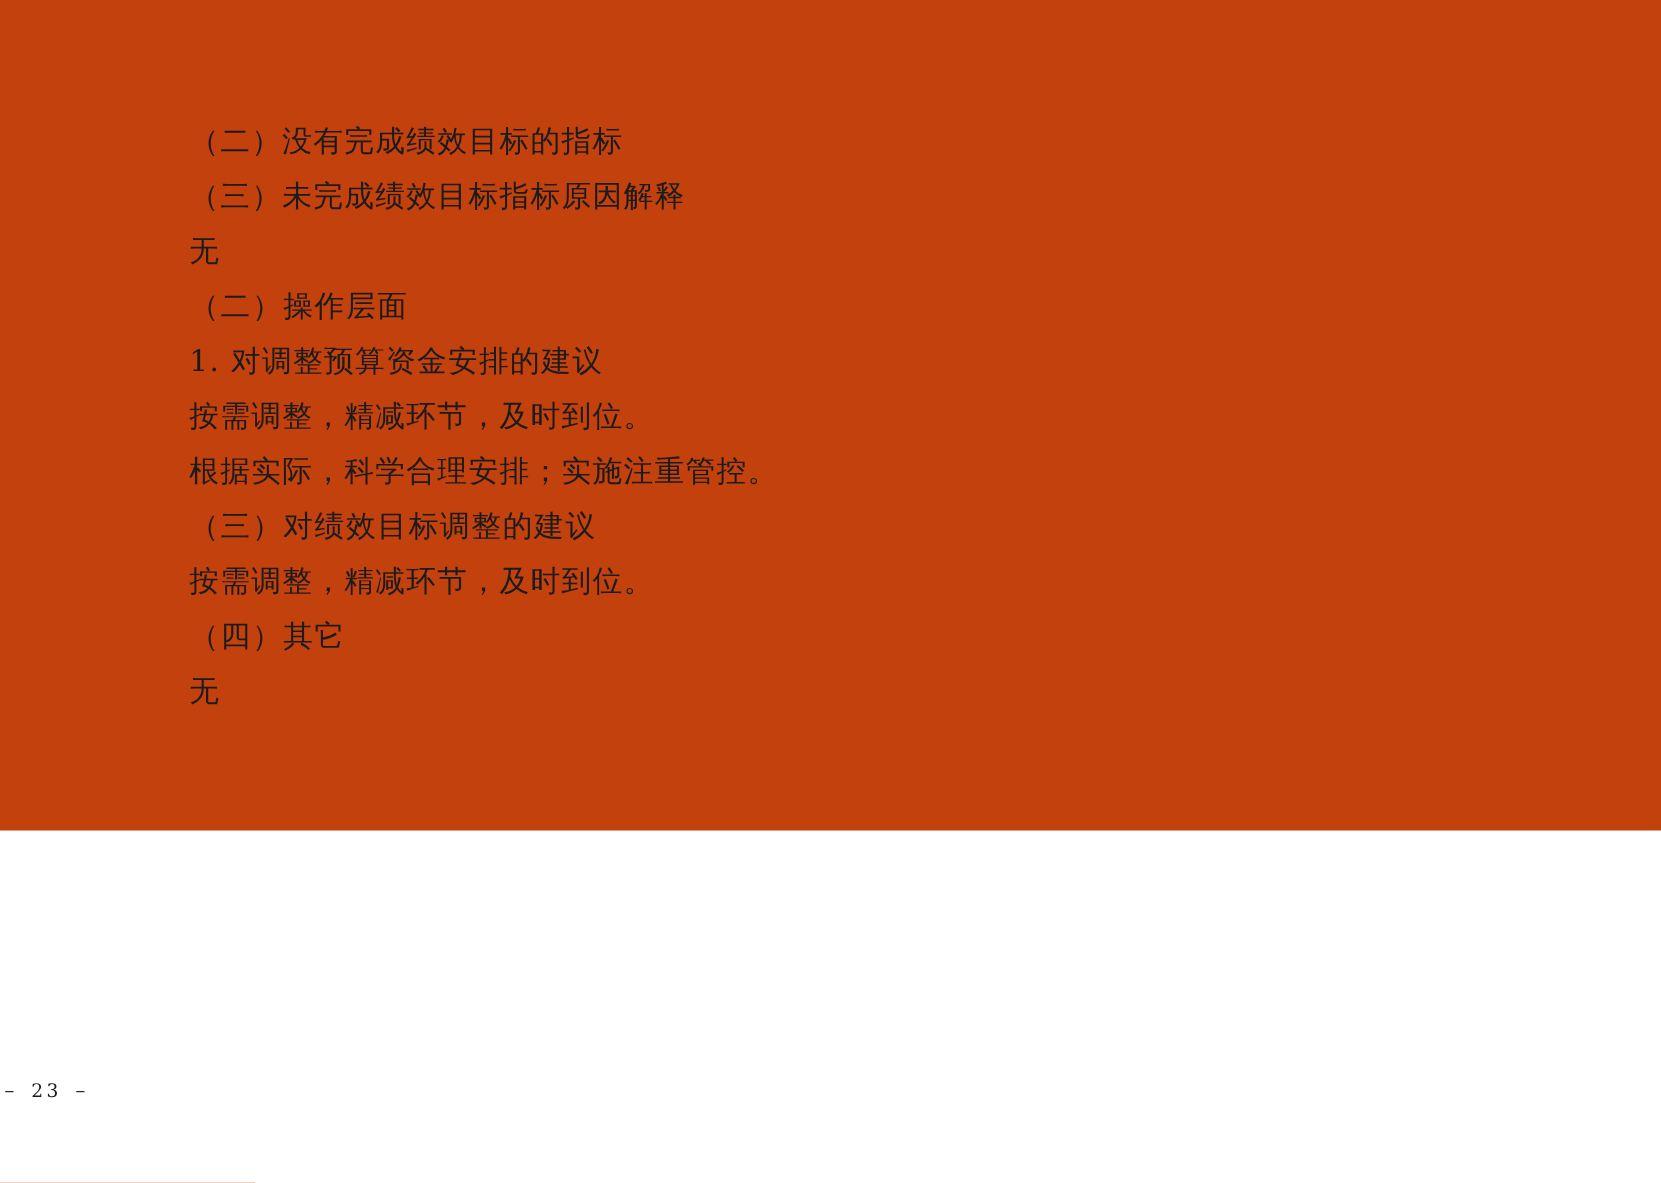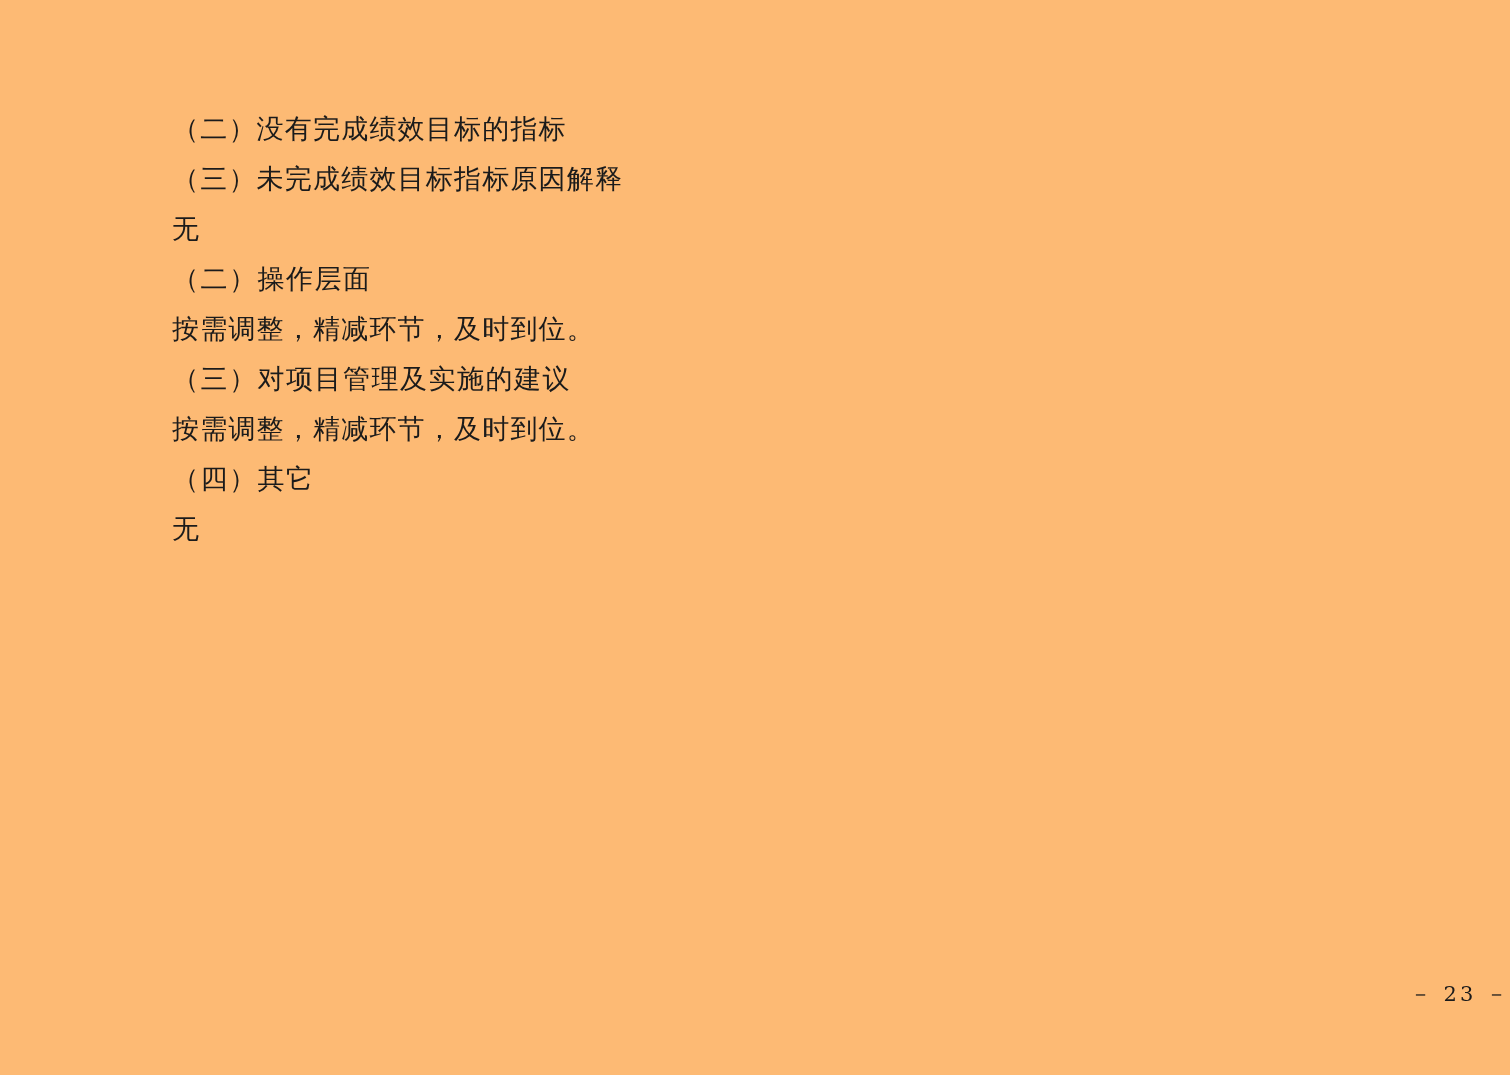--- a/index.html
+++ b/index.html
@@ -13,22 +13,22 @@
     position: relative;
     font-family: "DejaVu Serif", "Liberation Serif", serif;
     color: #1a1a1a;
     overflow: hidden;
   }
   .page {
     position: absolute;
     top: 0;
     left: 0;
     width: 1510px;
-    height: 1075px;
-    background: #fdba74;
+    height: 755px;
+    background: #c2410c;
   }
   .content {
     position: absolute;
     left: 172px;
     top: 104px;
     width: 1160px;
   }
   .line {
     font-size: 27px;
     line-height: 50px;
@@ -38,36 +38,38 @@
   }
   .heading {
     font-weight: 400;
     letter-spacing: 1.5px;
   }
   .footer {
     position: absolute;
     left: 0;
     top: 980px;
     width: 1510px;
-    text-align: right;
-    font-size: 21px;
+    text-align: left;
+    font-size: 17px;
     letter-spacing: 3px;
     color: #1b1b1b;
     font-family: "DejaVu Serif", "Liberation Serif", serif;
   }
 </style>
 </head>
 <body>
 
 <div class="page">
   <div class="content">
     <div class="line">（二）没有完成绩效目标的指标</div>
     <div class="line">（三）未完成绩效目标指标原因解释</div>
     <div class="line">无</div>
     <div class="line heading">（二）操作层面</div>
+    <div class="line">1. 对调整预算资金安排的建议</div>
     <div class="line">按需调整，精减环节，及时到位。</div>
-    <div class="line heading">（三）对项目管理及实施的建议</div>
+    <div class="line">根据实际，科学合理安排；实施注重管控。</div>
+    <div class="line heading">（三）对绩效目标调整的建议</div>
     <div class="line">按需调整，精减环节，及时到位。</div>
     <div class="line heading">（四）其它</div>
     <div class="line">无</div>
   </div>
   <div class="footer">－ 23 －</div>
 </div>
 
 </body></html>

